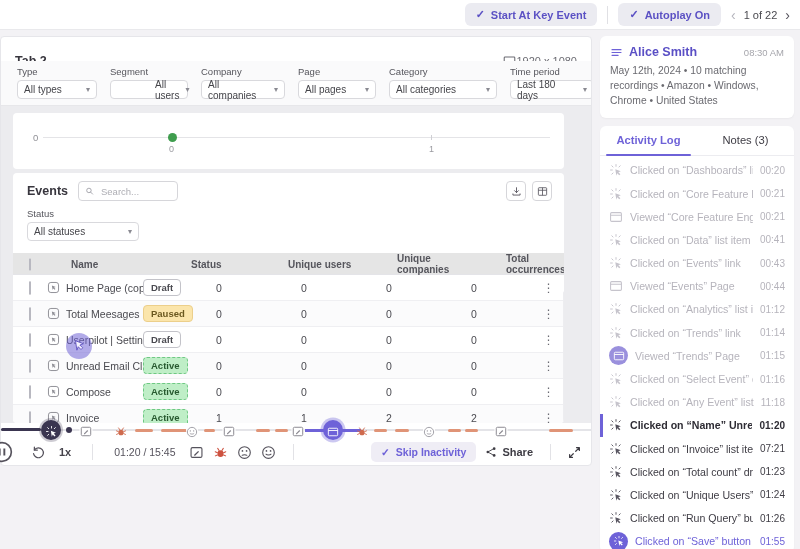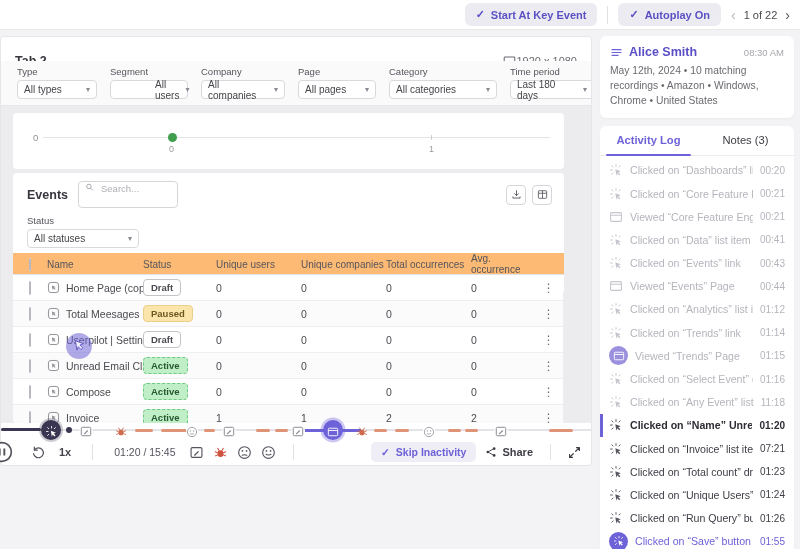--- a/index.html
+++ b/index.html
@@ -48,39 +48,39 @@
   #chart-dot{position:absolute;left:155px;top:20px;width:9px;height:9px;border-radius:50%;background:#3f9d4e;}
   #chart-tick{position:absolute;left:418px;top:22px;width:1px;height:5px;background:#cfcfd4;}
   #chart-x0{position:absolute;left:156px;top:31px;font-size:9px;color:#9a9aa0;}
   #chart-x1{position:absolute;left:416px;top:31px;font-size:9px;color:#9a9aa0;}
 
   
   #eventscard{position:absolute;left:12px;top:112px;width:551px;height:250px;background:#fff;
     border-radius:4px;overflow:hidden;}
   #events-head{display:flex;align-items:center;padding:8px 12px 0 14px;}
   #events-title{font-size:12.5px;font-weight:bold;color:#38363e;}
-  #events-search{margin-left:10px;display:flex;align-items:flex-start;gap:5px;border:1px solid #d6d6da;
-    border-radius:4px;height:27px;width:100px;padding:0 6px;}
+  #events-search{margin-left:10px;display:flex;align-items:center;gap:5px;border:1px solid #d6d6da;
+    border-radius:4px;height:20px;width:100px;padding:0 6px;}
   #events-search .ic{width:10px;height:10px;color:#9a9aa2;}
   #events-search input{border:0;outline:0;width:72px;font-size:9.5px;color:#45454a;
     font-family:"Liberation Sans",sans-serif;}
   #events-search input::placeholder{color:#aeaeb4;}
   .sq-btn{width:20px;height:20px;border:1px solid #d6d6da;border-radius:4px;background:#fff;
     display:flex;align-items:center;justify-content:center;cursor:pointer;}
   .sq-btn .ic{width:11px;height:11px;color:#55525c;}
   #events-actions{margin-left:auto;display:flex;gap:6px;}
   #status-label{padding:7px 0 0 14px;font-size:9.5px;color:#55555c;}
   #status-select{margin:3px 0 0 14px;width:112px;}
 
   
   #etable{position:absolute;left:0;top:80px;width:100%;}
   .trow,.thead{display:grid;grid-template-columns:34px 96px 73px 85px 85px 85px 62px 1fr;
     align-items:center;}
-  .thead{height:22px;background:#fdba74;font-size:10px;color:#55555c;font-weight:normal;
-    border-bottom:1px solid #e4e4e8;}
+  .thead{height:22px;background:#e5e5e5;font-size:10px;color:#55555c;font-weight:bold;
+    border-bottom:1px solid #e4e4e8;gap:24px;}
   .trow{height:26px;border-bottom:1px solid #efeff2;font-size:10.5px;color:#4a4a50;background:#fff;}
   .trow:nth-child(odd){background:#fbfbfc;}
   .cb{width:11px;height:11px;border:1px solid #b8b8c0;border-radius:2px;background:#fff;margin-left:16px;}
   .namecell{display:flex;align-items:center;gap:6px;overflow:hidden;}
   .namecell .ic{width:13px;height:13px;flex:0 0 auto;color:#8f8f96;}
   .namecell span{white-space:nowrap;overflow:hidden;}
   .badge{display:inline-block;padding:2px 7px;border-radius:4px;font-size:9.5px;font-weight:bold;}
   .badge.draft{background:#fff;border:1px solid #c3c3c9;color:#4a4a50;}
   .badge.paused{background:#fbe5ab;border:1px solid #eccf8b;color:#6b581f;}
   .badge.active{background:#bfeec7;border:1px dashed #6fc883;color:#27592f;}

